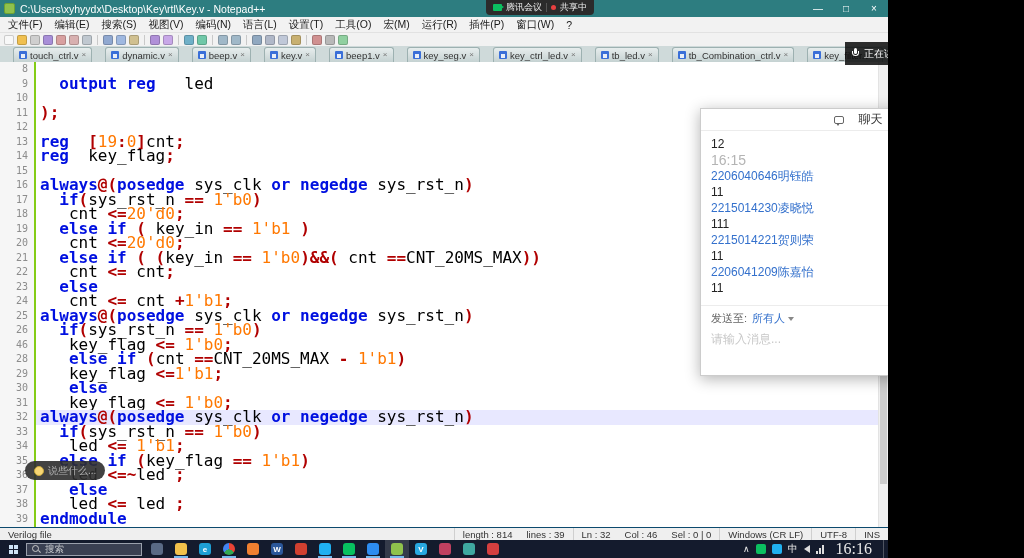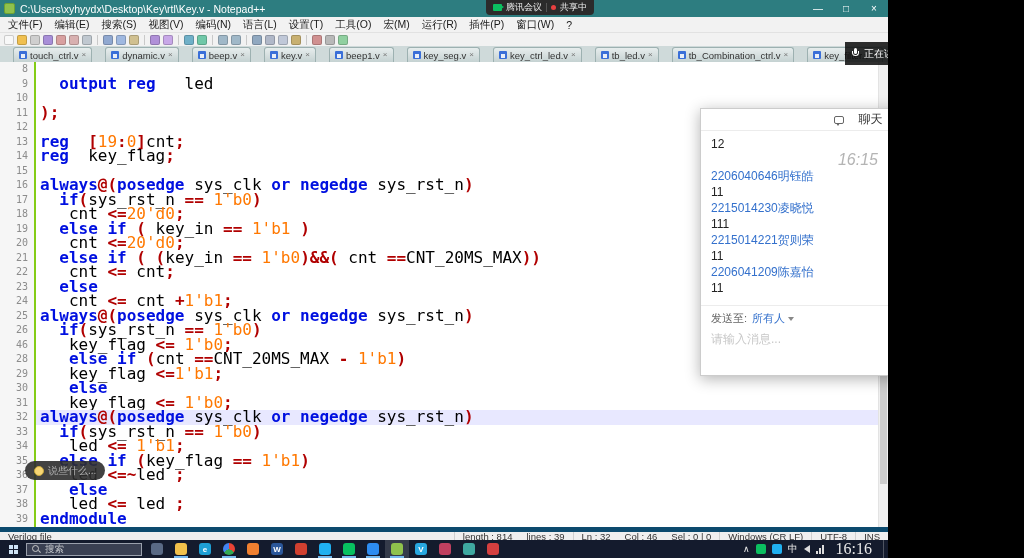--- a/index.html
+++ b/index.html
@@ -35,21 +35,21 @@
   .ln { flex:0 0 34px; width:34px; text-align:right; padding-right:6px; font-size:10px; color:#8c8c8c; background:#f6f6f6; }
   .codetext { flex:1 1 auto; white-space:pre; font-size:16px; border-left:2px solid #84cc16; padding-left:4px; }
   .line.hl .codetext { background:#e8e8ff; }
   .s-k { color:#0010e0; font-weight:bold; }
   .s-o { color:#b00000; font-weight:bold; }
   .s-n { color:#ff7800; }
   .s-p { color:#000; }
   .v-scroll { position:absolute; top:0; right:0; bottom:0; width:10px; background:#f0f0f0; border-left:1px solid #e3e3e3; }
   .v-thumb { position:absolute; left:1px; right:1px; top:92px; height:330px; background:#cdcdcd; }
 
-  .status-bar { height:13px; background:#efefef; border-top:5px solid #0c4a6e; display:flex; align-items:stretch; font-size:9.5px; color:#333; flex:0 0 auto; }
+  .status-bar { height:13px; background:#efefef; border-top:1px solid #0c4a6e; display:flex; align-items:stretch; font-size:9.5px; color:#333; flex:0 0 auto; }
   .sb-cell { display:flex; align-items:center; padding:0 8px; border-left:1px solid #cfcfcf; white-space:nowrap; }
   .sb-cell.first { border-left:none; flex:1 1 auto; }
   .sb-gap { display:inline-block; width:14px; }
 
   
   .taskbar { position:absolute; left:0; right:0; bottom:0; height:18px; background:#141b2d; display:flex; align-items:center; z-index:30; }
   .start { width:26px; height:100%; display:flex; align-items:center; justify-content:center; }
   .win-logo { width:9px; height:9px; position:relative; }
   .win-logo::before { content:""; position:absolute; width:4px; height:4px; background:#cfe3f5; box-shadow:5px 0 0 #cfe3f5, 0 5px 0 #cfe3f5, 5px 5px 0 #cfe3f5; }
   .search-box { width:116px; height:13px; background:#3a4052; border:1px solid #9aa0ac; display:flex; align-items:center; gap:4px; padding:0 5px; color:#c6c8cc; font-size:9.5px; }
@@ -91,21 +91,21 @@
   .smiley { width:10px; height:10px; border-radius:50%; background:#f7d674; border:1px solid #caa93f; }
 
   
   .chat { position:absolute; left:700px; top:108px; width:316px; height:268px; background:#fff; border:1px solid #cccccc; box-shadow:0 3px 14px rgba(0,0,0,.3); z-index:35; display:flex; flex-direction:column; font-size:12px; }
   .chat-titlebar { height:22px; display:flex; align-items:center; border-bottom:1px solid #ececec; position:relative; flex:0 0 auto; }
   .chat-title-group { margin:0 auto; display:flex; align-items:center; gap:15px; color:#333; font-size:12px; }
   .bubble-icon { width:10px; height:8px; border:1px solid #666; border-radius:2px; position:relative; }
   .bubble-icon::after { content:""; position:absolute; left:1px; bottom:-3px; border-left:2px solid transparent; border-right:2px solid transparent; border-top:3px solid #666; }
   .chat-controls { position:absolute; right:6px; top:0; height:100%; display:flex; align-items:center; gap:9px; color:#666; font-size:10px; }
   .chat-msgs { flex:1 1 auto; overflow:hidden; padding:5px 10px 0 10px; line-height:16px; }
-  .chat-time { text-align:center; color:#b4b4b4; font-size:16px;font-style:italic; }
+  .chat-time { text-align:left; color:#b4b4b4; font-size:14px; }
   .chat-name { color:#3370cc; }
   .chat-text { color:#222; }
   .chat-footer { flex:0 0 auto; border-top:1px solid #ececec; padding:4px 10px 4px 10px; }
   .send-to-row { display:flex; align-items:center; font-size:11px; height:17px; }
   .send-to-label { color:#666; }
   .send-to-value { color:#3370cc; margin-left:5px; }
   .caret-down { width:0; height:0; border-left:3px solid transparent; border-right:3px solid transparent; border-top:4px solid #888; margin-left:3px; }
   .footer-icons { margin-left:auto; display:flex; align-items:center; gap:9px; }
   .emoji-ic { width:9px; height:9px; border:1px solid #888; border-radius:50%; }
   .shot-ic { width:9px; height:9px; border:1px solid #888; border-radius:1px; }

